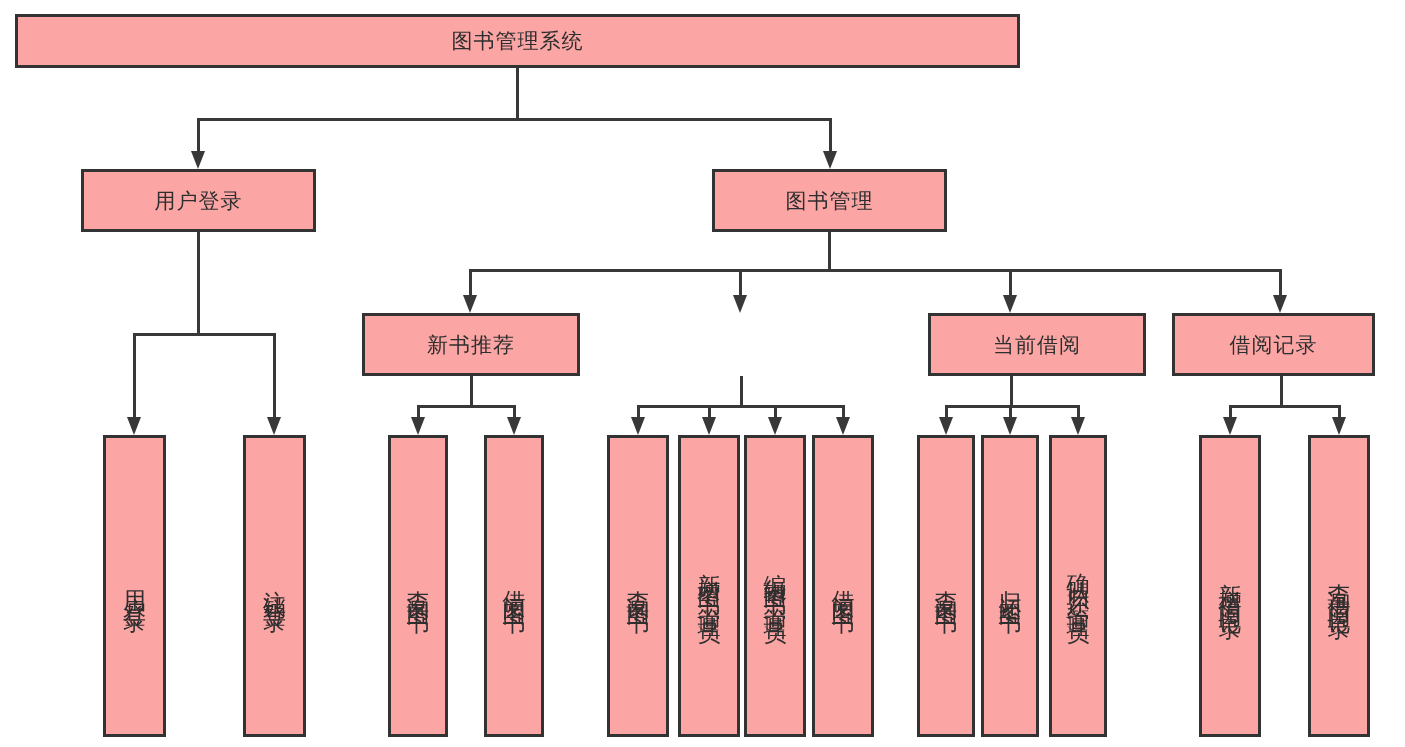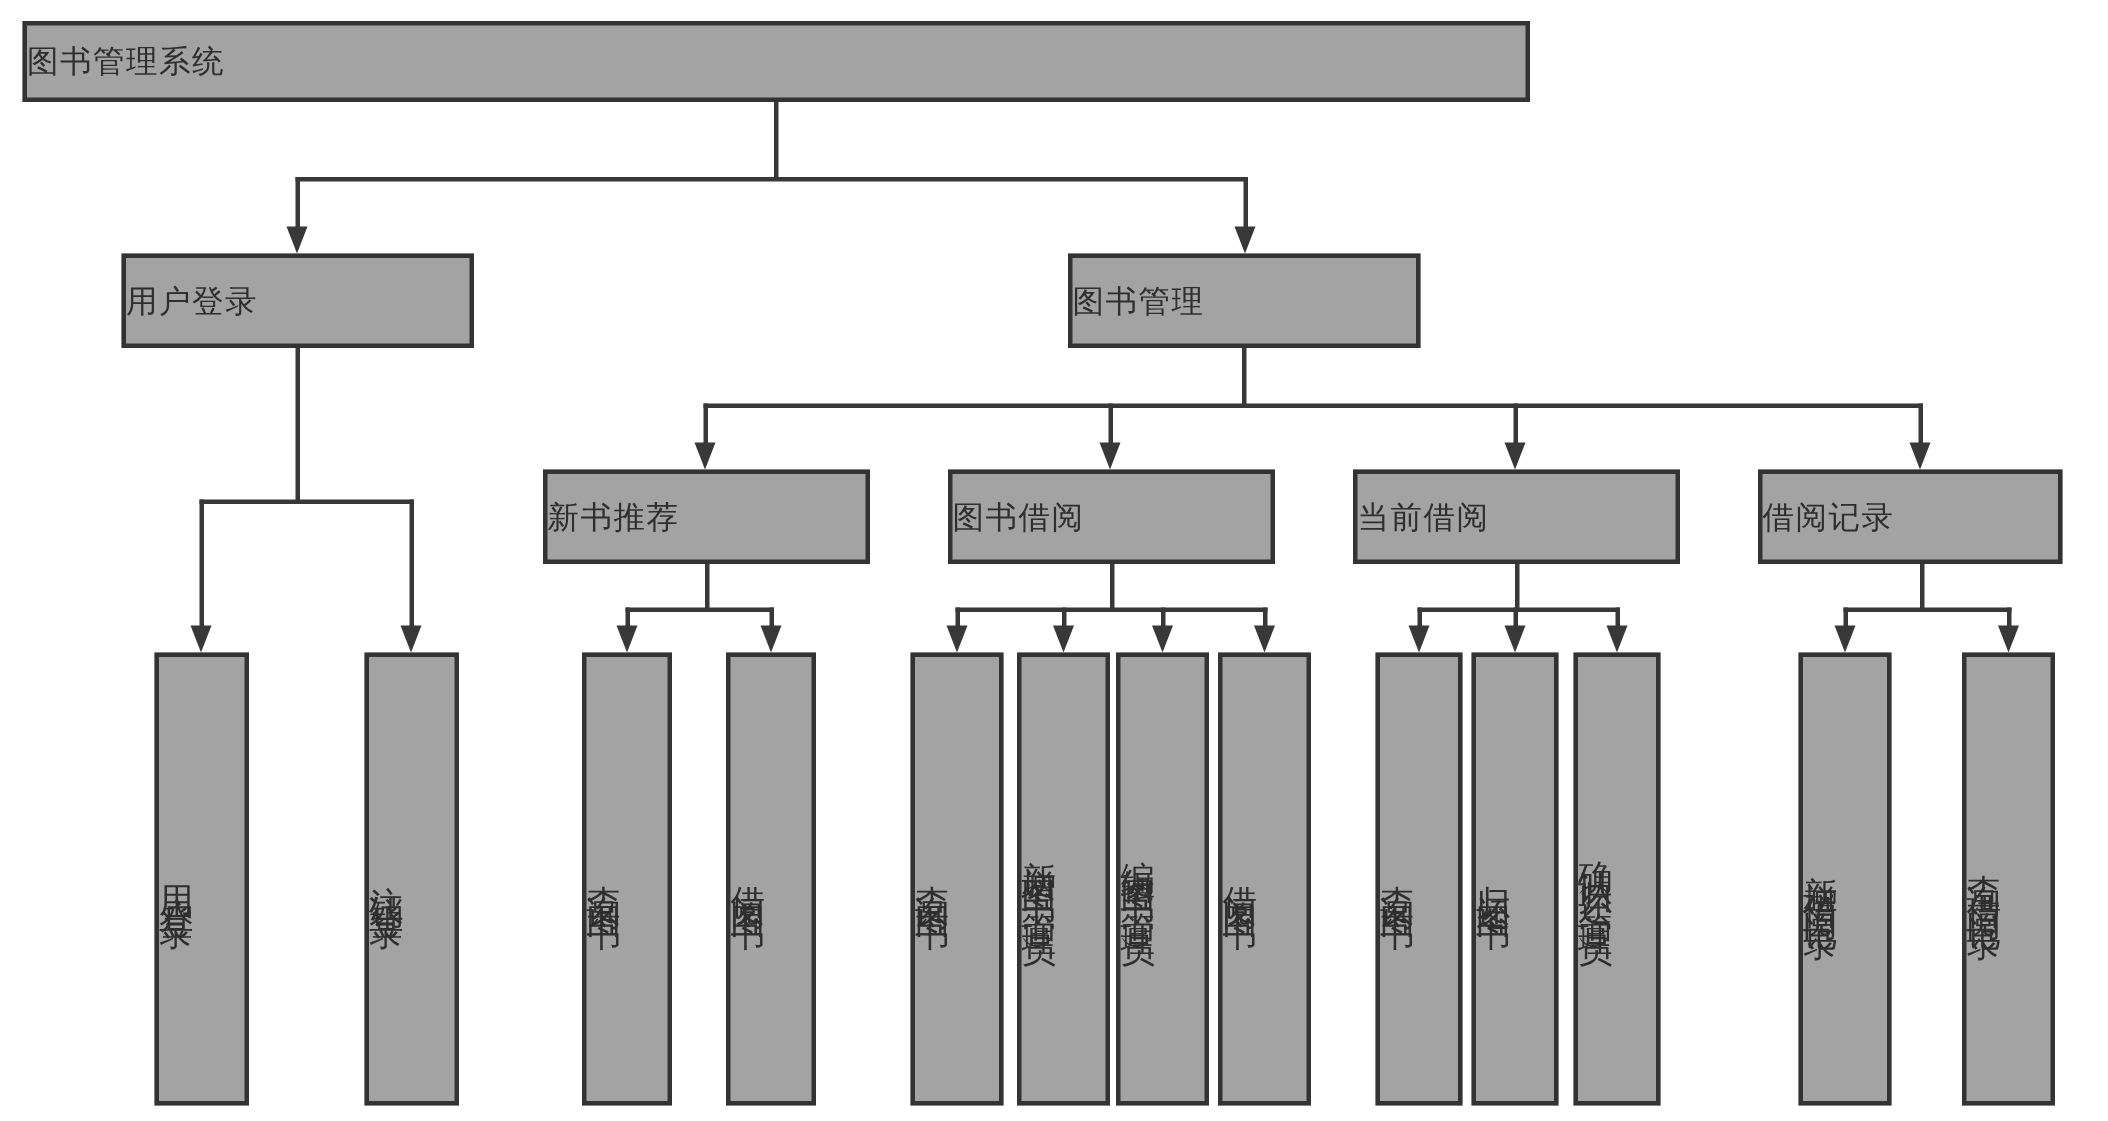--- a/index.html
+++ b/index.html
@@ -1,22 +1,22 @@
 <!DOCTYPE html>
 <html><head>
 <meta charset="utf-8">
 <style>
   html,body{margin:0;padding:0;background:#ffffff;}
   #stage{
     position:relative;width:1405px;height:747px;background:#ffffff;overflow:hidden;
     font-family:"Liberation Sans","DejaVu Sans",sans-serif;color:#2e2e2e;
   }
   .box{
-    position:absolute;box-sizing:border-box;border:3px solid #333333;background:#a3a3a3;
-    display:flex;align-items:center;justify-content:flex-start;
+    position:absolute;box-sizing:border-box;border:3px solid #333333;background:#fca5a5;
+    display:flex;align-items:center;justify-content:center;
   }
   .box.h span{font-size:21px;letter-spacing:1px;white-space:nowrap;}
   .box.leaf{top:435px;height:302px;}
   .box.leaf span{
     writing-mode:vertical-rl;text-orientation:mixed;
     font-size:23px;line-height:1;letter-spacing:7px;white-space:nowrap;
   }
   .vline{position:absolute;width:3px;background:#383838;}
   .hline{position:absolute;height:3px;background:#383838;}
   .arrow{
@@ -66,24 +66,21 @@
   <div class="vline" style="left:739px;top:269px;height:29px"></div>
   <div class="arrow" style="left:733px;top:295px"></div>
   <div class="vline" style="left:1009px;top:269px;height:29px"></div>
   <div class="arrow" style="left:1003px;top:295px"></div>
   <div class="vline" style="left:1279px;top:269px;height:29px"></div>
   <div class="arrow" style="left:1273px;top:295px"></div>
 
   <div class="box h" style="left:362px;top:313px;width:218px;height:63px">
     <span>新书推荐</span>
   </div>
-  <div class="box h" style="left:632px;top:313px;width:218px;height:63px">
-    <span>图书借阅</span>
-  </div>
-  <div class="box h" style="left:902px;top:313px;width:218px;height:63px">
+  <div class="box h" style="left:928px;top:313px;width:218px;height:63px">
     <span>当前借阅</span>
   </div>
   <div class="box h" style="left:1172px;top:313px;width:203px;height:63px">
     <span>借阅记录</span>
   </div>
 
   <div class="vline" style="left:470px;top:376px;height:32px"></div>
   <div class="hline" style="left:417px;top:405px;width:99px"></div>
   <div class="vline" style="left:417px;top:405px;height:14px"></div>
   <div class="arrow" style="left:411px;top:417px"></div>

